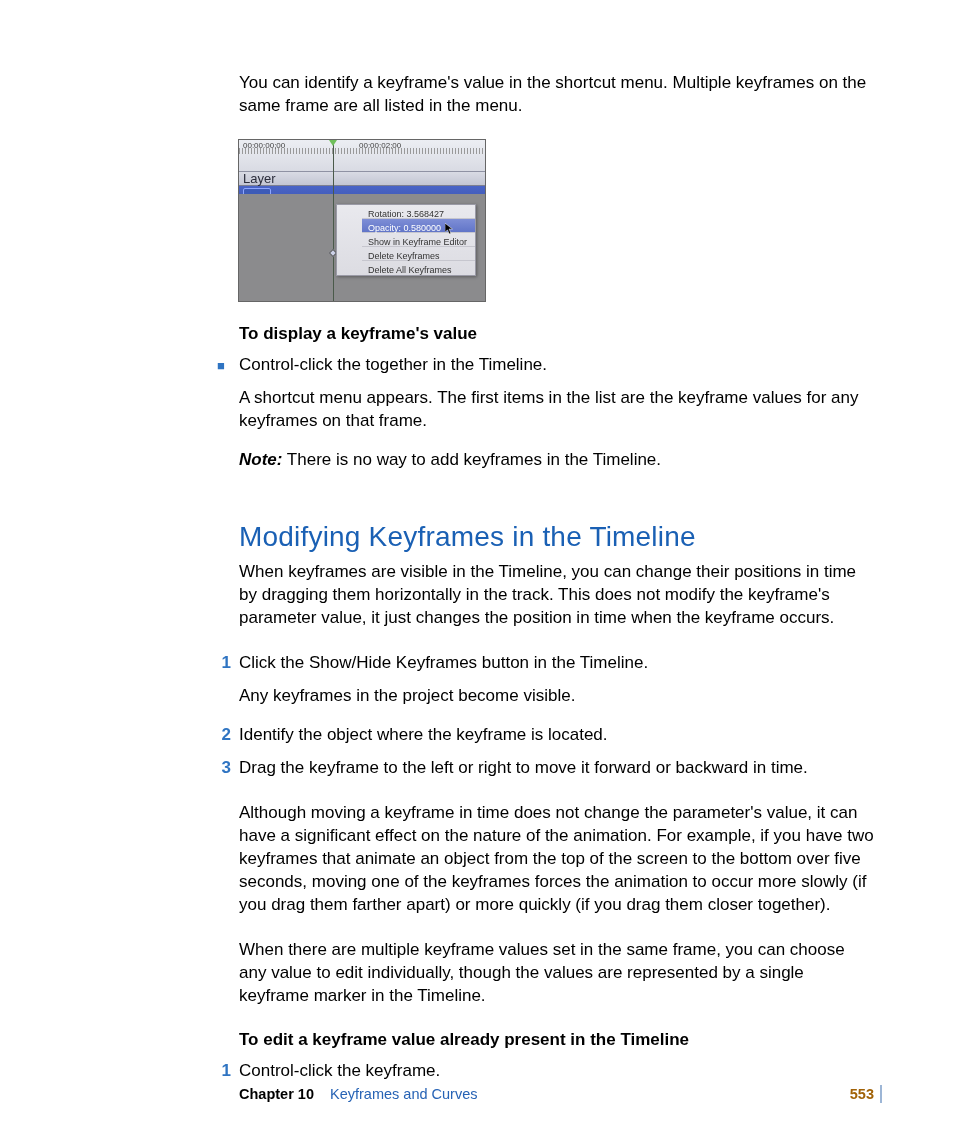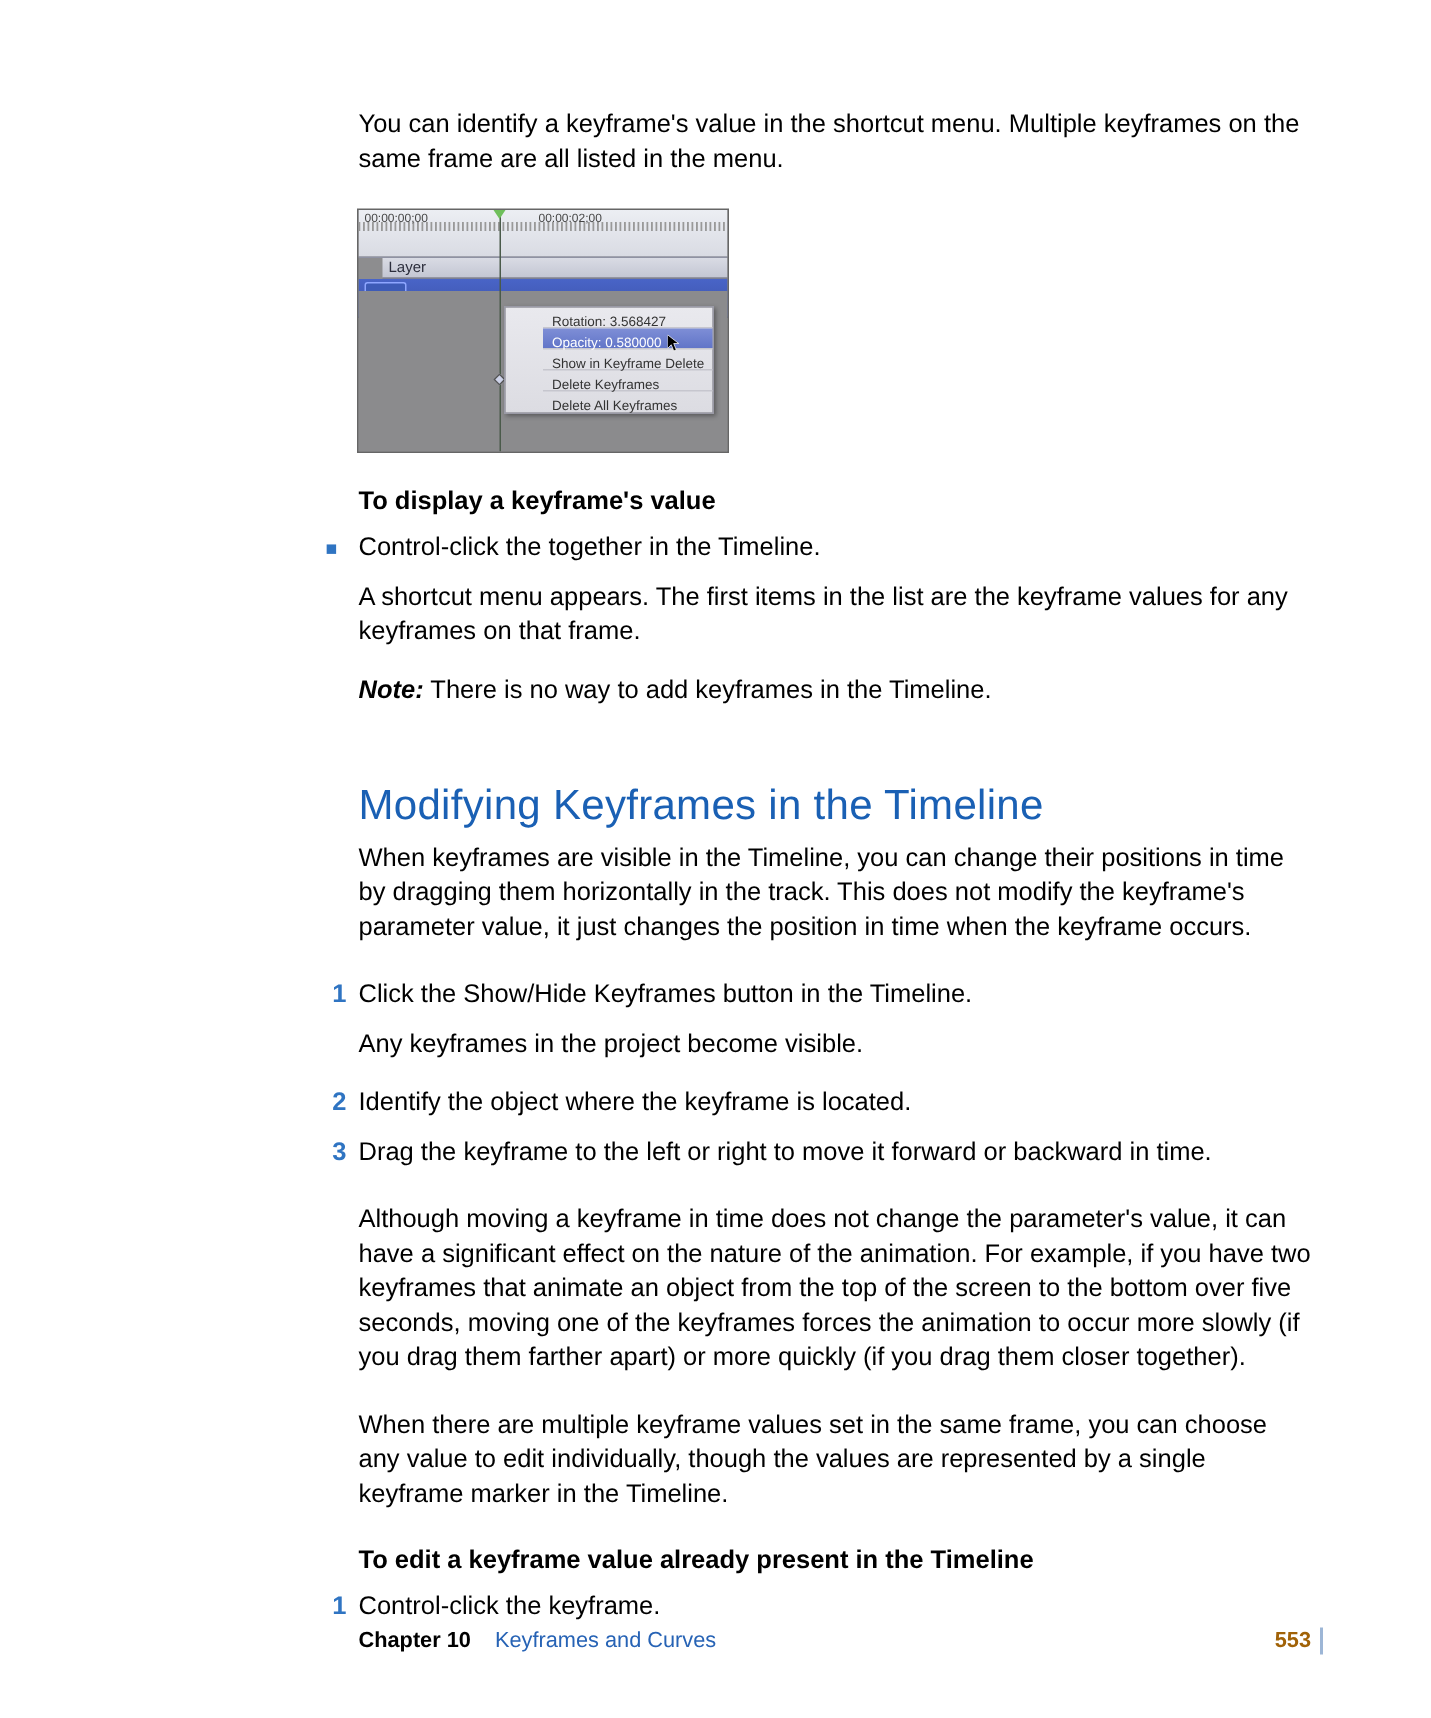--- a/index.html
+++ b/index.html
@@ -51,23 +51,22 @@
   background-repeat: repeat-x;
 }
 .figure .ruler .tc1 { position: absolute; left: 4px; top: 1px; }
 .figure .ruler .tc2 { position: absolute; left: 120px; top: 1px; }
 .figure .layer-header {
   height: 14px;
   background: linear-gradient(#d9dbe4, #c3c6d3);
   border-bottom: 1px solid #7c7f91;
   padding-left: 4px;
   line-height: 14px;
-  font-size: 10px;
+  font-size: 13px;
   color: #2b2d3b;
-  margin-left: 16px;
 }
 .figure .track-row {
   height: 26px;
   background: linear-gradient(#4964c7, #3b53a8);
   display: flex;
   align-items: center;
   border-bottom: 1px solid #2a3a7a;
 }
 .figure .track-row .thumb {
   width: 28px; height: 20px; margin-left: 4px;
@@ -212,21 +211,21 @@
     <div class="playhead"></div>
     <div class="keyframe-mark"></div>
     <div class="menu">
       <div class="mi">Rotation: 3.568427</div>
       <div class="mi hl">
         <span>Opacity: 0.580000</span>
         <svg class="cursor" viewBox="0 0 12 14">
             <path d="M0 0 L0 11 L3 8 L5 13 L7 12 L5 7 L9 7 Z" fill="#000" stroke="#fff" stroke-width=".6"></path>
           </svg>
       </div>
-      <div class="mi">Show in Keyframe Delete</div>
+      <div class="mi">Show in Keyframe Editor</div>
       <div class="mi">Delete Keyframes</div>
       <div class="mi">Delete All Keyframes</div>
     </div>
   </div>
 
   <p class="section-sub-bold">To display a keyframe's value</p>
   <div class="bullet-row">
     <span class="bullet">■</span>
     <span>Control-click the together in the Timeline.</span>
   </div>

